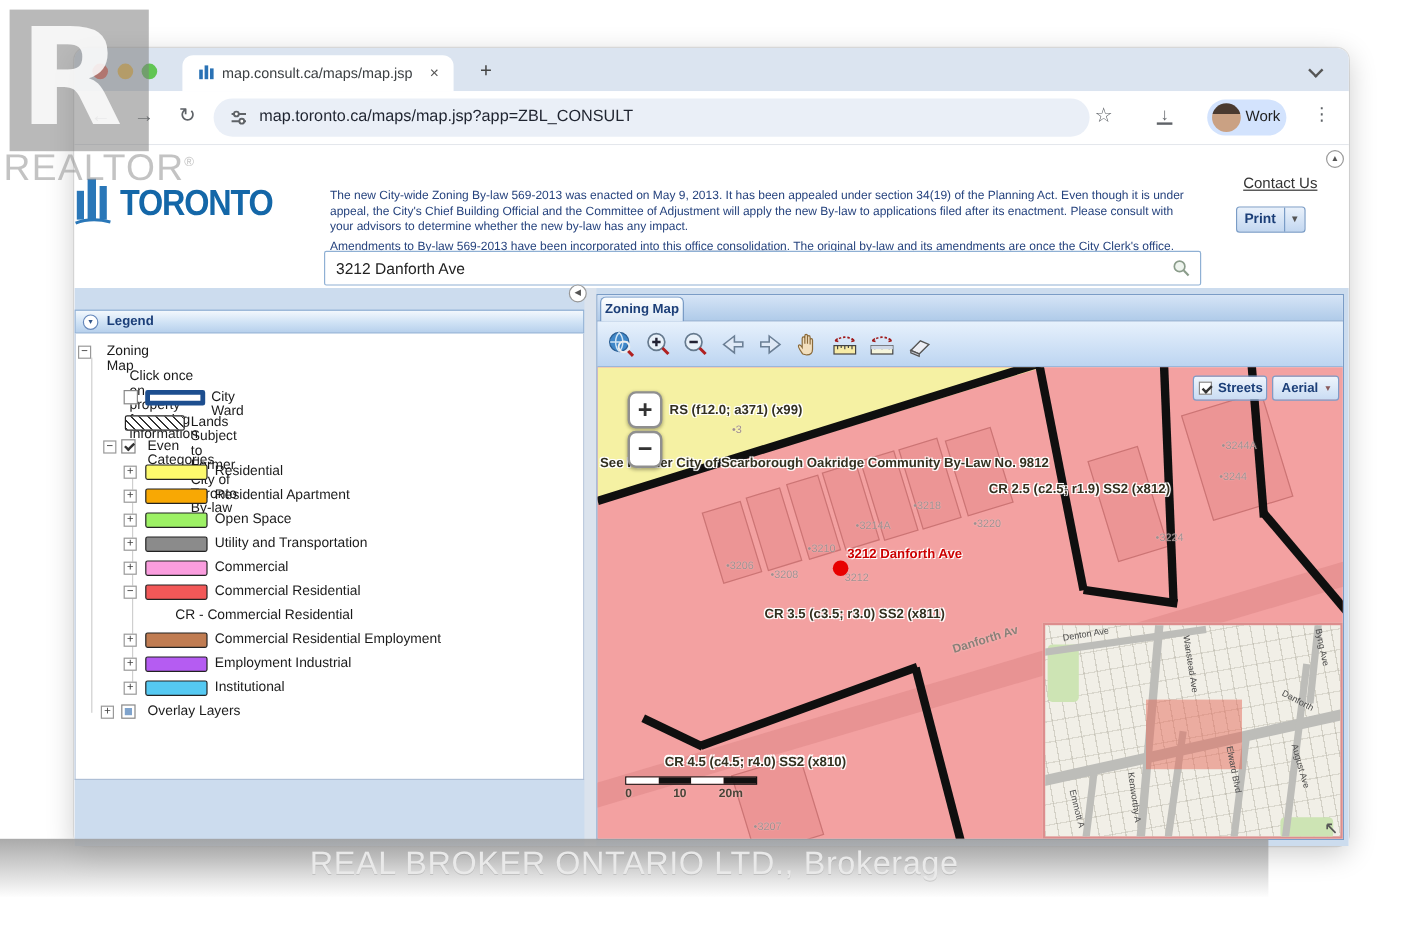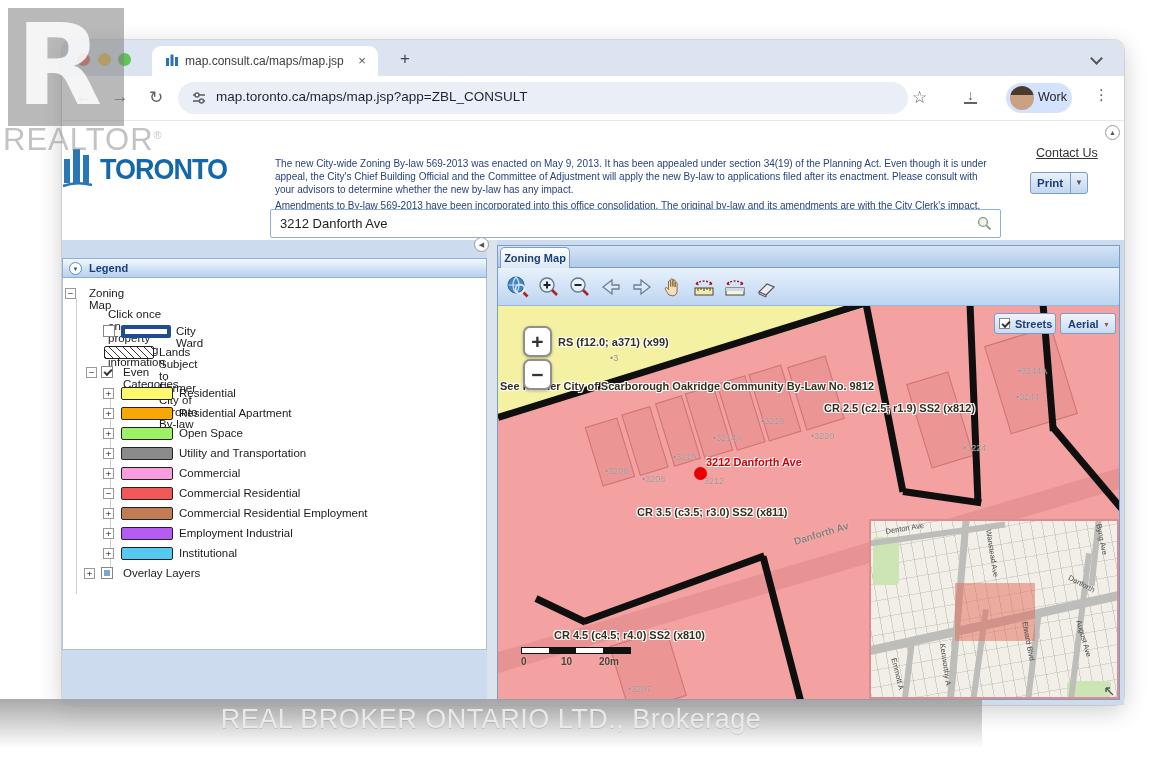--- a/index.html
+++ b/index.html
@@ -108,21 +108,21 @@
   .ipark{position:absolute;background:#cde4b4;border-radius:4px;}
   .ihl{position:absolute;left:84px;top:62px;width:80px;height:58px;background:rgba(230,105,90,.5);}
   .ilabel{position:absolute;font-size:7.5px;color:#4c4c4c;white-space:nowrap;transform-origin:0 0;}
   .iresize{position:absolute;right:2px;bottom:2px;width:12px;height:12px;}
 
   
   .wmbox{position:absolute;left:8px;top:8px;width:116px;height:118px;background:rgba(128,128,128,.55);z-index:60;}
   .wmbox .R{position:absolute;left:8px;top:-8px;font-size:112px;font-weight:bold;color:rgba(255,255,255,.85);font-family:"DejaVu Sans",sans-serif;}
   .wmword{position:absolute;left:3px;top:122px;font-size:31px;color:rgba(145,145,145,.55);letter-spacing:1px;z-index:60;}
   .wmword sup{font-size:11px;}
-  .wmband{position:absolute;left:0;top:699px;width:982px;height:49px;background:linear-gradient(rgba(158,158,158,.88),rgba(250,250,250,.1));z-index:55;}
+  .wmband{position:absolute;left:0;top:699px;width:1057px;height:49px;background:linear-gradient(rgba(158,158,158,.88),rgba(250,250,250,.1));z-index:55;}
   .wmband .t{position:absolute;left:0;top:5px;width:100%;text-align:center;font-size:27px;color:#e9e9e9;letter-spacing:.5px;text-shadow:0 1px 0 rgba(110,110,110,.25);}
 </style>
 </head>
 <body>
 
 <div class="stage">
 
   <div class="window">
 
     <div class="tabstrip">
@@ -176,21 +176,21 @@
         <svg width="36" height="46" viewBox="0 0 36 46">
           <rect x="2" y="14" width="6" height="24" fill="#2a77b8"></rect>
             <rect x="11" y="4" width="7" height="34" fill="#2a77b8"></rect>
             <rect x="21" y="10" width="6" height="28" fill="#2a77b8"></rect>
           <path d="M1 41 Q14 36 30 40" stroke="#2a77b8" stroke-width="2.5" fill="none"></path>
         </svg>
         <span class="word">TORONTO</span>
       </div>
       <div class="htext">
         <div class="hbody">The new City-wide Zoning By-law 569-2013 was enacted on May 9, 2013. It has been appealed under section 34(19) of the Planning Act. Even though it is under appeal, the City's Chief Building Official and the Committee of Adjustment will apply the new By-law to applications filed after its enactment. Please consult with your advisors to determine whether the new by-law has any impact.</div>
-        <div class="hamend"><span>Amendments to By-law 569-2013 have been incorporated into this </span><a href="#">office consolidation</a><span>. The original by-law and its amendments  are with the City Clerk's impact.</span></div>
+        <div class="hamend"><span>Amendments to By-law 569-2013 have been incorporated into this </span><a href="#">office consolidation</a><span>. The original by-law and its amendments  are once the City Clerk's office.</span></div>
       </div>
       <a class="contact" href="#">Contact Us</a>
       <div class="printbtn">
         <span class="pl">Print</span>
         <span class="pa">▼</span>
       </div>
       <div class="circbtn" style="left:1043px;top:4px">▲</div>
       <div class="searchrow">
         <input readonly="" value="3212 Danforth Ave" style="">
         <span class="mag">
@@ -255,20 +255,23 @@
                 </div>
                 <div class="lrow">
                   <span class="exp">+</span>
                   <span class="sw" style="background: rgb(250, 157, 222);"></span>
                   <span class="lb">Commercial</span>
                 </div>
                 <div class="lrow">
                   <span class="exp">−</span>
                   <span class="sw" style="background: rgb(242, 88, 88);"></span>
                   <span class="lb">Commercial Residential</span>
+                </div>
+                <div class="lrow child">
+                  <span class="lb">CR - Commercial Residential</span>
                 </div>
                 <div class="lrow">
                   <span class="exp">+</span>
                   <span class="sw" style="background: rgb(192, 124, 82);"></span>
                   <span class="lb">Commercial Residential Employment</span>
                 </div>
                 <div class="lrow">
                   <span class="exp">+</span>
                   <span class="sw" style="background: rgb(181, 92, 242);"></span>
                   <span class="lb">Employment Industrial</span>

